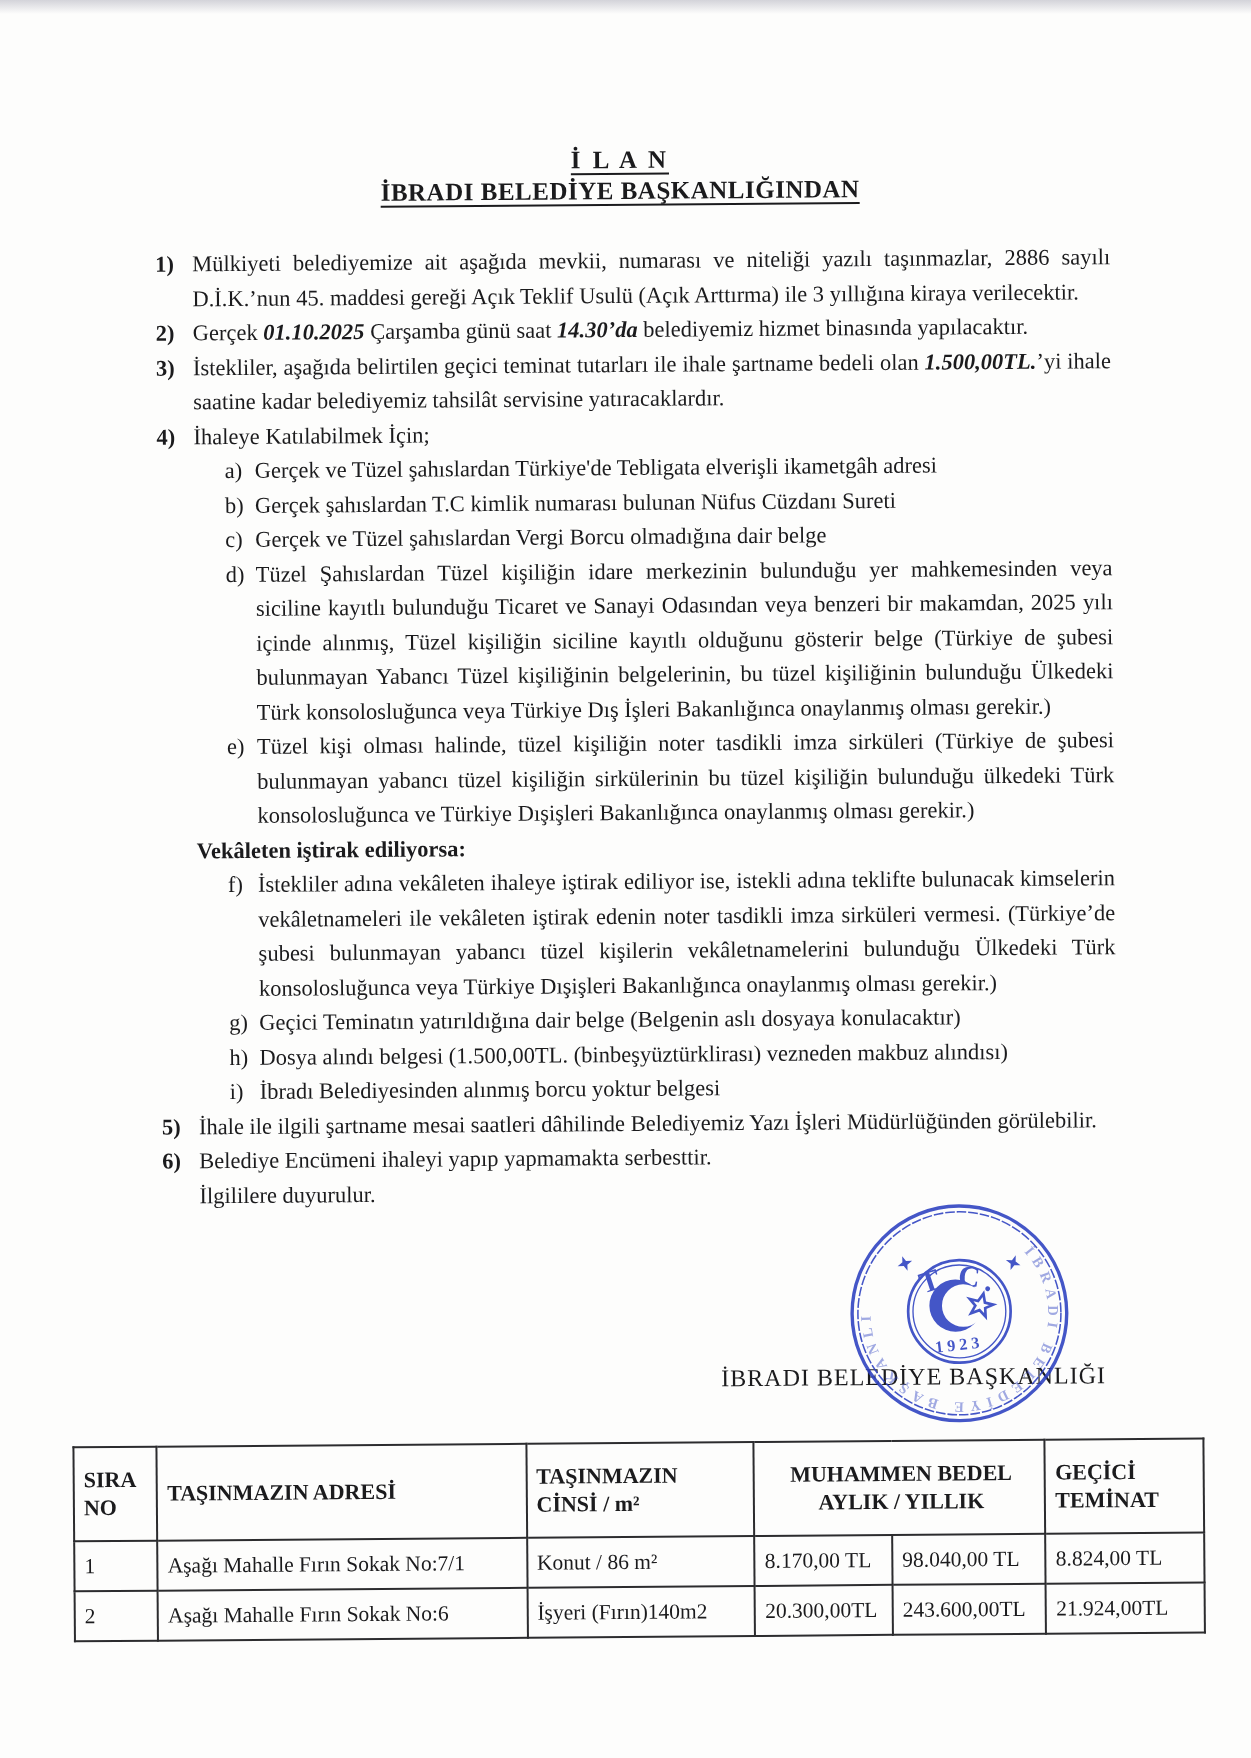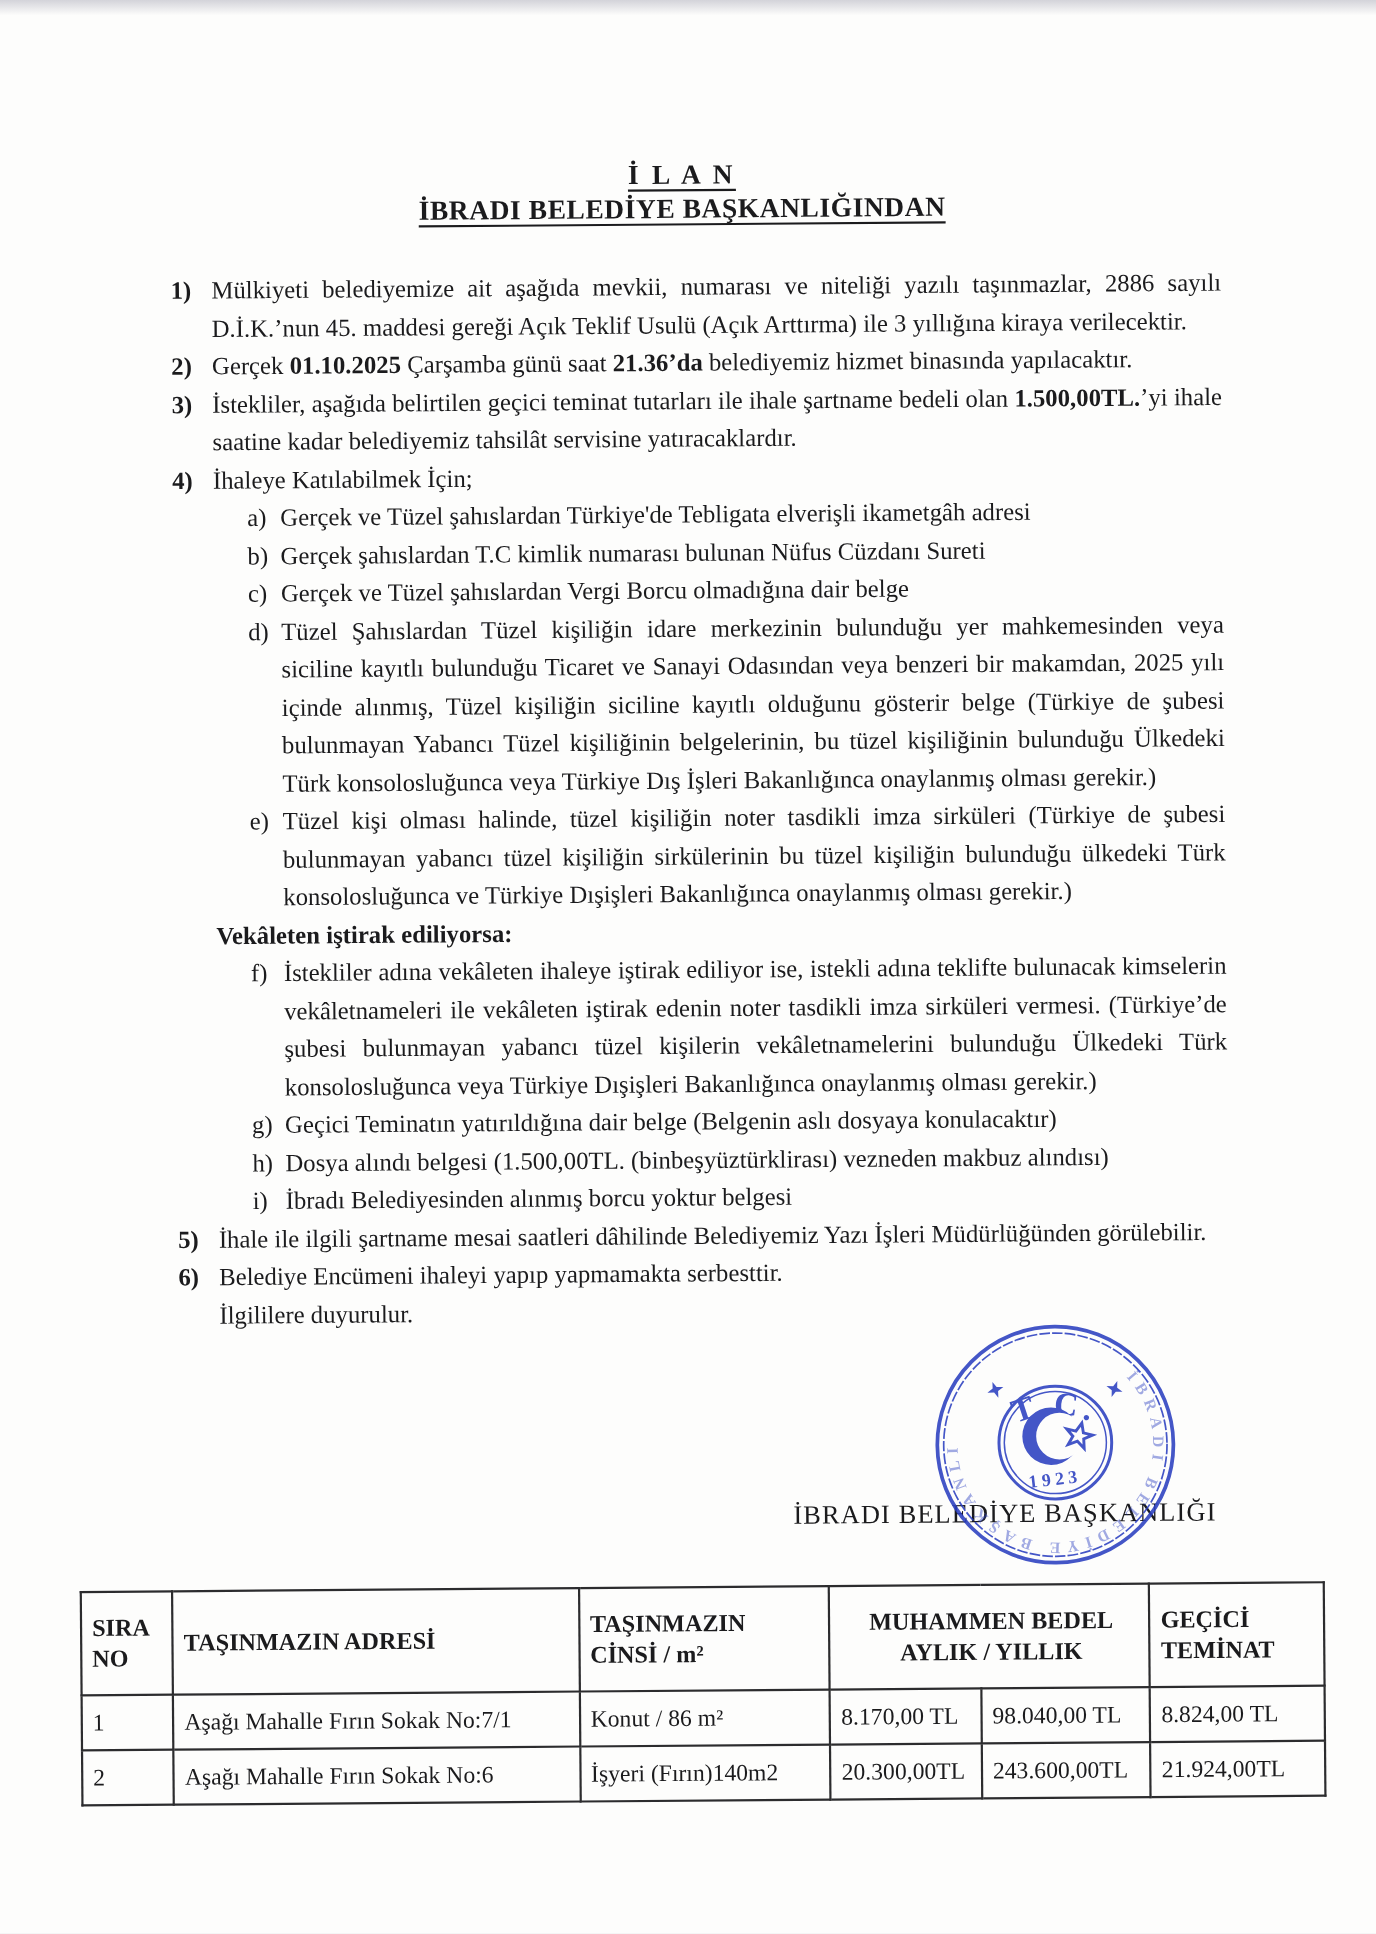--- a/index.html
+++ b/index.html
@@ -31,21 +31,21 @@
   }
 
   
   .body-text{margin:39px 136px 0 160px;font-size:22.5px;line-height:34.5px;}
   .row{display:flex;align-items:flex-start;}
   .row .marker{flex:none;width:37px;}
   .row.lvl2{margin-left:68px;}
   .row.lvl2 .marker{width:30px;}
   .marker.bold{font-weight:bold;}
   .itext{flex:1;text-align:justify;}
-  .itext .b{font-weight:bold;}
+  .itext .b{font-weight:bold;font-style:italic;}
   .subheading{margin-left:37px;font-weight:bold;}
   .closing{margin-left:37px;}
 
   
   .signature{
     position:absolute;top:1366px;right:149px;
     font-size:24px;letter-spacing:1px;z-index:2;
   }
 
   
@@ -78,21 +78,21 @@
       <div class="doc-subtitle">İBRADI BELEDİYE BAŞKANLIĞINDAN</div>
     </div>
 
     <div class="body-text" id="body-blocks">
         <div class="row">
           <span class="marker bold">1)</span>
           <span class="itext"><span>Mülkiyeti belediyemize ait aşağıda mevkii, numarası ve niteliği yazılı taşınmazlar, 2886 sayılı D.İ.K.’nun 45. maddesi gereği Açık Teklif Usulü (Açık Arttırma) ile 3 yıllığına kiraya verilecektir.</span></span>
         </div>
         <div class="row">
           <span class="marker bold">2)</span>
-          <span class="itext"><span>Gerçek </span><span class="b">01.10.2025</span><span> Çarşamba günü saat </span><span class="b">21.36’da</span><span> belediyemiz hizmet binasında yapılacaktır.</span></span>
+          <span class="itext"><span>Gerçek </span><span class="b">01.10.2025</span><span> Çarşamba günü saat </span><span class="b">14.30’da</span><span> belediyemiz hizmet binasında yapılacaktır.</span></span>
         </div>
         <div class="row">
           <span class="marker bold">3)</span>
           <span class="itext"><span>İstekliler, aşağıda belirtilen geçici teminat tutarları ile ihale şartname bedeli olan </span><span class="b">1.500,00TL.</span><span>’yi ihale saatine kadar belediyemiz tahsilât servisine yatıracaklardır.</span></span>
         </div>
         <div class="row">
           <span class="marker bold">4)</span>
           <span class="itext"><span>İhaleye Katılabilmek İçin;</span></span>
         </div>
         <div class="row lvl2">

